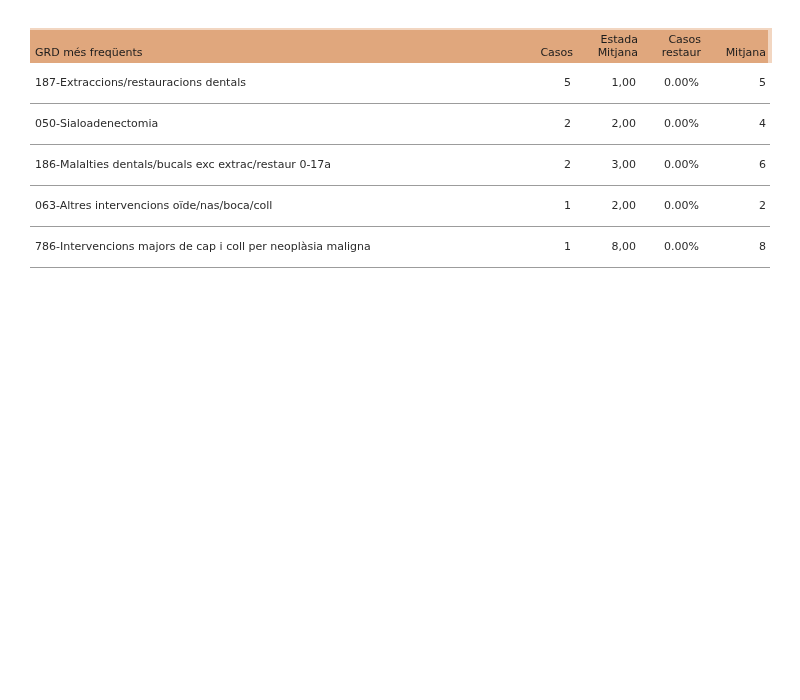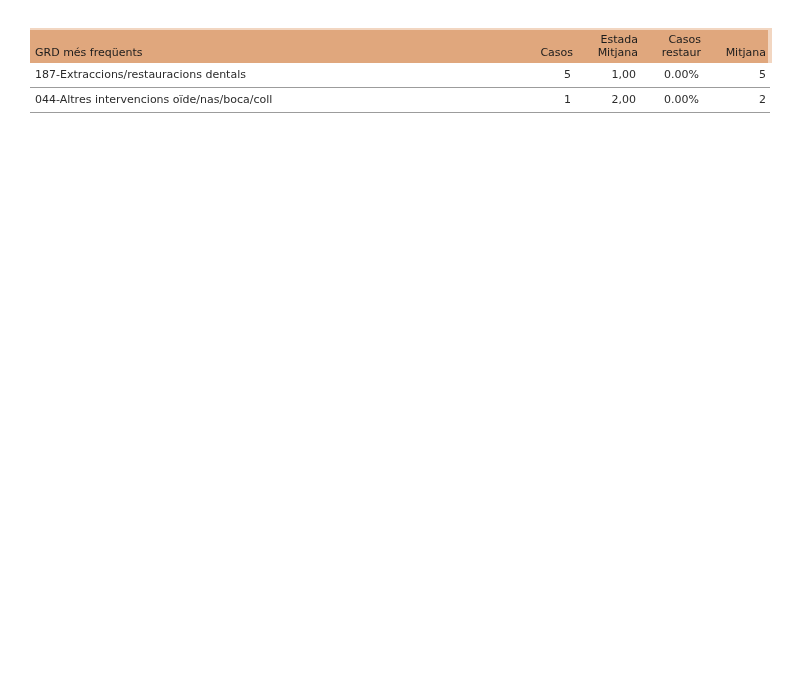--- a/index.html
+++ b/index.html
@@ -46,21 +46,21 @@
     vertical-align: bottom;
     text-align: left;
     line-height: 13px;
     padding: 3px 4px 4px 5px;
     border-top: 2px solid var(--header_highlight);
   }
   th.num { text-align: right; padding-right: 2px; }
   th.last { border-right: 4px solid var(--header_highlight); }
 
   td {
-    padding: 6px 4px;
+    padding: 14px 4px;
     line-height: 12px;
     height: 17px;
     border-bottom: 1px solid var(--row_line);
     white-space: nowrap;
     overflow: hidden;
   }
   td.c-grd { padding-left: 5px; text-align: left; }
   td.num   { text-align: right; }
 </style>
 </head>
@@ -86,21 +86,42 @@
     </thead>
     <tbody>
       <tr>
         <td class="c-grd">187-Extraccions/restauracions dentals</td>
         <td class="num">5</td>
         <td class="num">1,00</td>
         <td class="num">0.00%</td>
         <td class="num">5</td>
       </tr>
       <tr>
-        <td class="c-grd">044-Altres intervencions oïde/nas/boca/coll</td>
+        <td class="c-grd">050-Sialoadenectomia</td>
+        <td class="num">2</td>
+        <td class="num">2,00</td>
+        <td class="num">0.00%</td>
+        <td class="num">4</td>
+      </tr>
+      <tr>
+        <td class="c-grd">186-Malalties dentals/bucals exc extrac/restaur 0-17a</td>
+        <td class="num">2</td>
+        <td class="num">3,00</td>
+        <td class="num">0.00%</td>
+        <td class="num">6</td>
+      </tr>
+      <tr>
+        <td class="c-grd">063-Altres intervencions oïde/nas/boca/coll</td>
         <td class="num">1</td>
         <td class="num">2,00</td>
         <td class="num">0.00%</td>
         <td class="num">2</td>
+      </tr>
+      <tr>
+        <td class="c-grd">786-Intervencions majors de cap i coll per neoplàsia maligna</td>
+        <td class="num">1</td>
+        <td class="num">8,00</td>
+        <td class="num">0.00%</td>
+        <td class="num">8</td>
       </tr>
     </tbody>
   </table>
 </div>
 
 </body></html>

